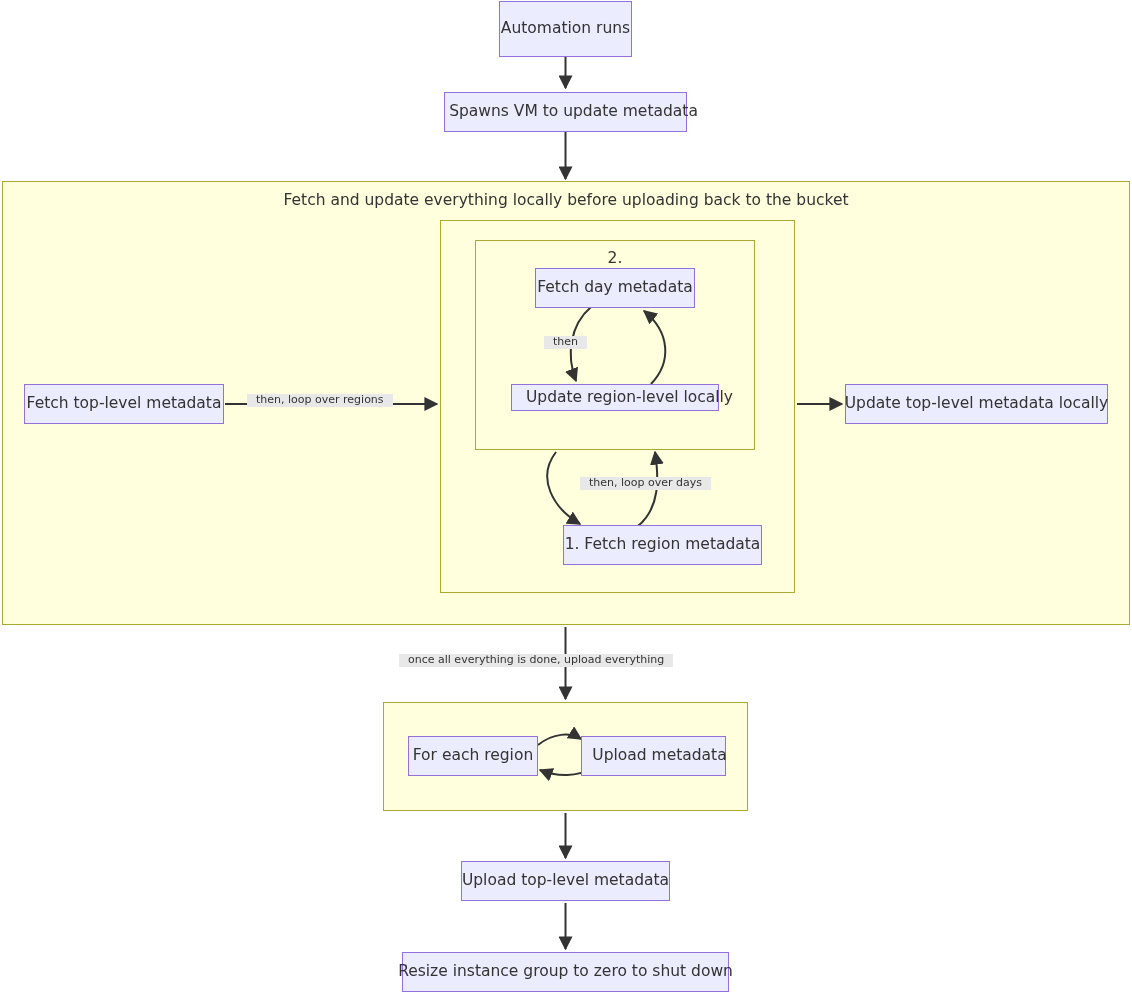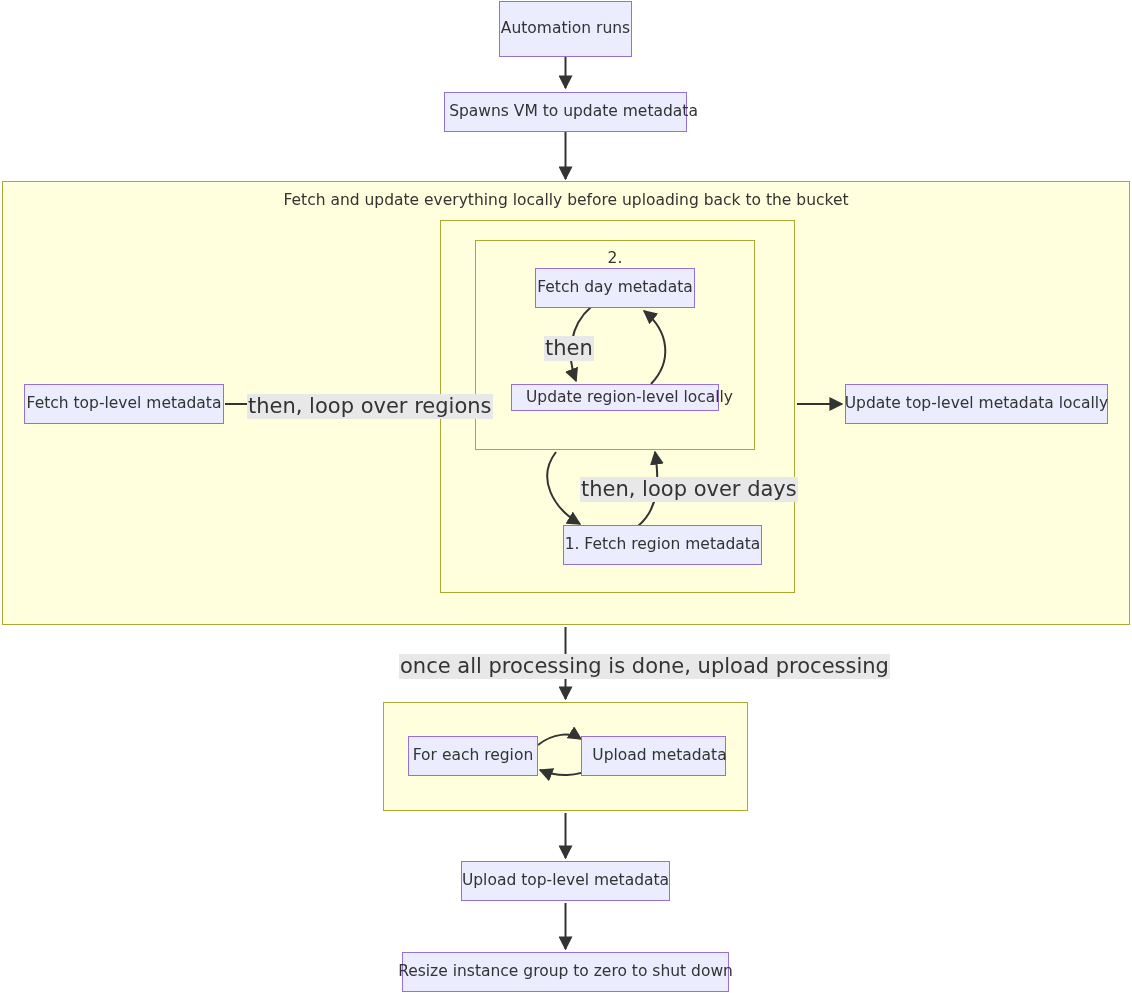--- a/index.html
+++ b/index.html
@@ -52,25 +52,25 @@
     align-items: center;
     justify-content: center;
     font-size: 15.5px;
     color: #333333;
     white-space: nowrap;
     line-height: 1;
   }
   .edge-label {
     position: absolute;
     background: #e8e8e8;
-    font-size: 21px;
+    font-size: 11px;
     color: #333333;
     white-space: nowrap;
     line-height: 1.18;
-    padding: 0 1px;
+    padding: 0 9px;
   }
 </style>
 </head>
 <body>
 
 <div id="canvas">
 
   <div class="cluster" style="left:2px; top:181px; width:1128px; height:444px;"></div>
 
   <div class="cluster" style="left:440px; top:220px; width:355px; height:373px;"></div>
@@ -140,15 +140,15 @@
   <div class="node" style="left:461px; top:861px; width:209px; height:40px;">Upload top-level metadata</div>
 
   <div class="node" style="left:402px; top:952px; width:327px; height:40px;">Resize instance group to zero to shut down</div>
 
   <div class="edge-label" style="left:247px; top:394px;">then, loop over regions</div>
 
   <div class="edge-label" style="left:544px; top:336px;">then</div>
 
   <div class="edge-label" style="left:580px; top:477px;">then, loop over days</div>
 
-  <div class="edge-label" style="left:399px; top:654px;">once all processing is done, upload processing</div>
+  <div class="edge-label" style="left:399px; top:654px;">once all everything is done, upload everything</div>
 
 </div>
 
 </body></html>

